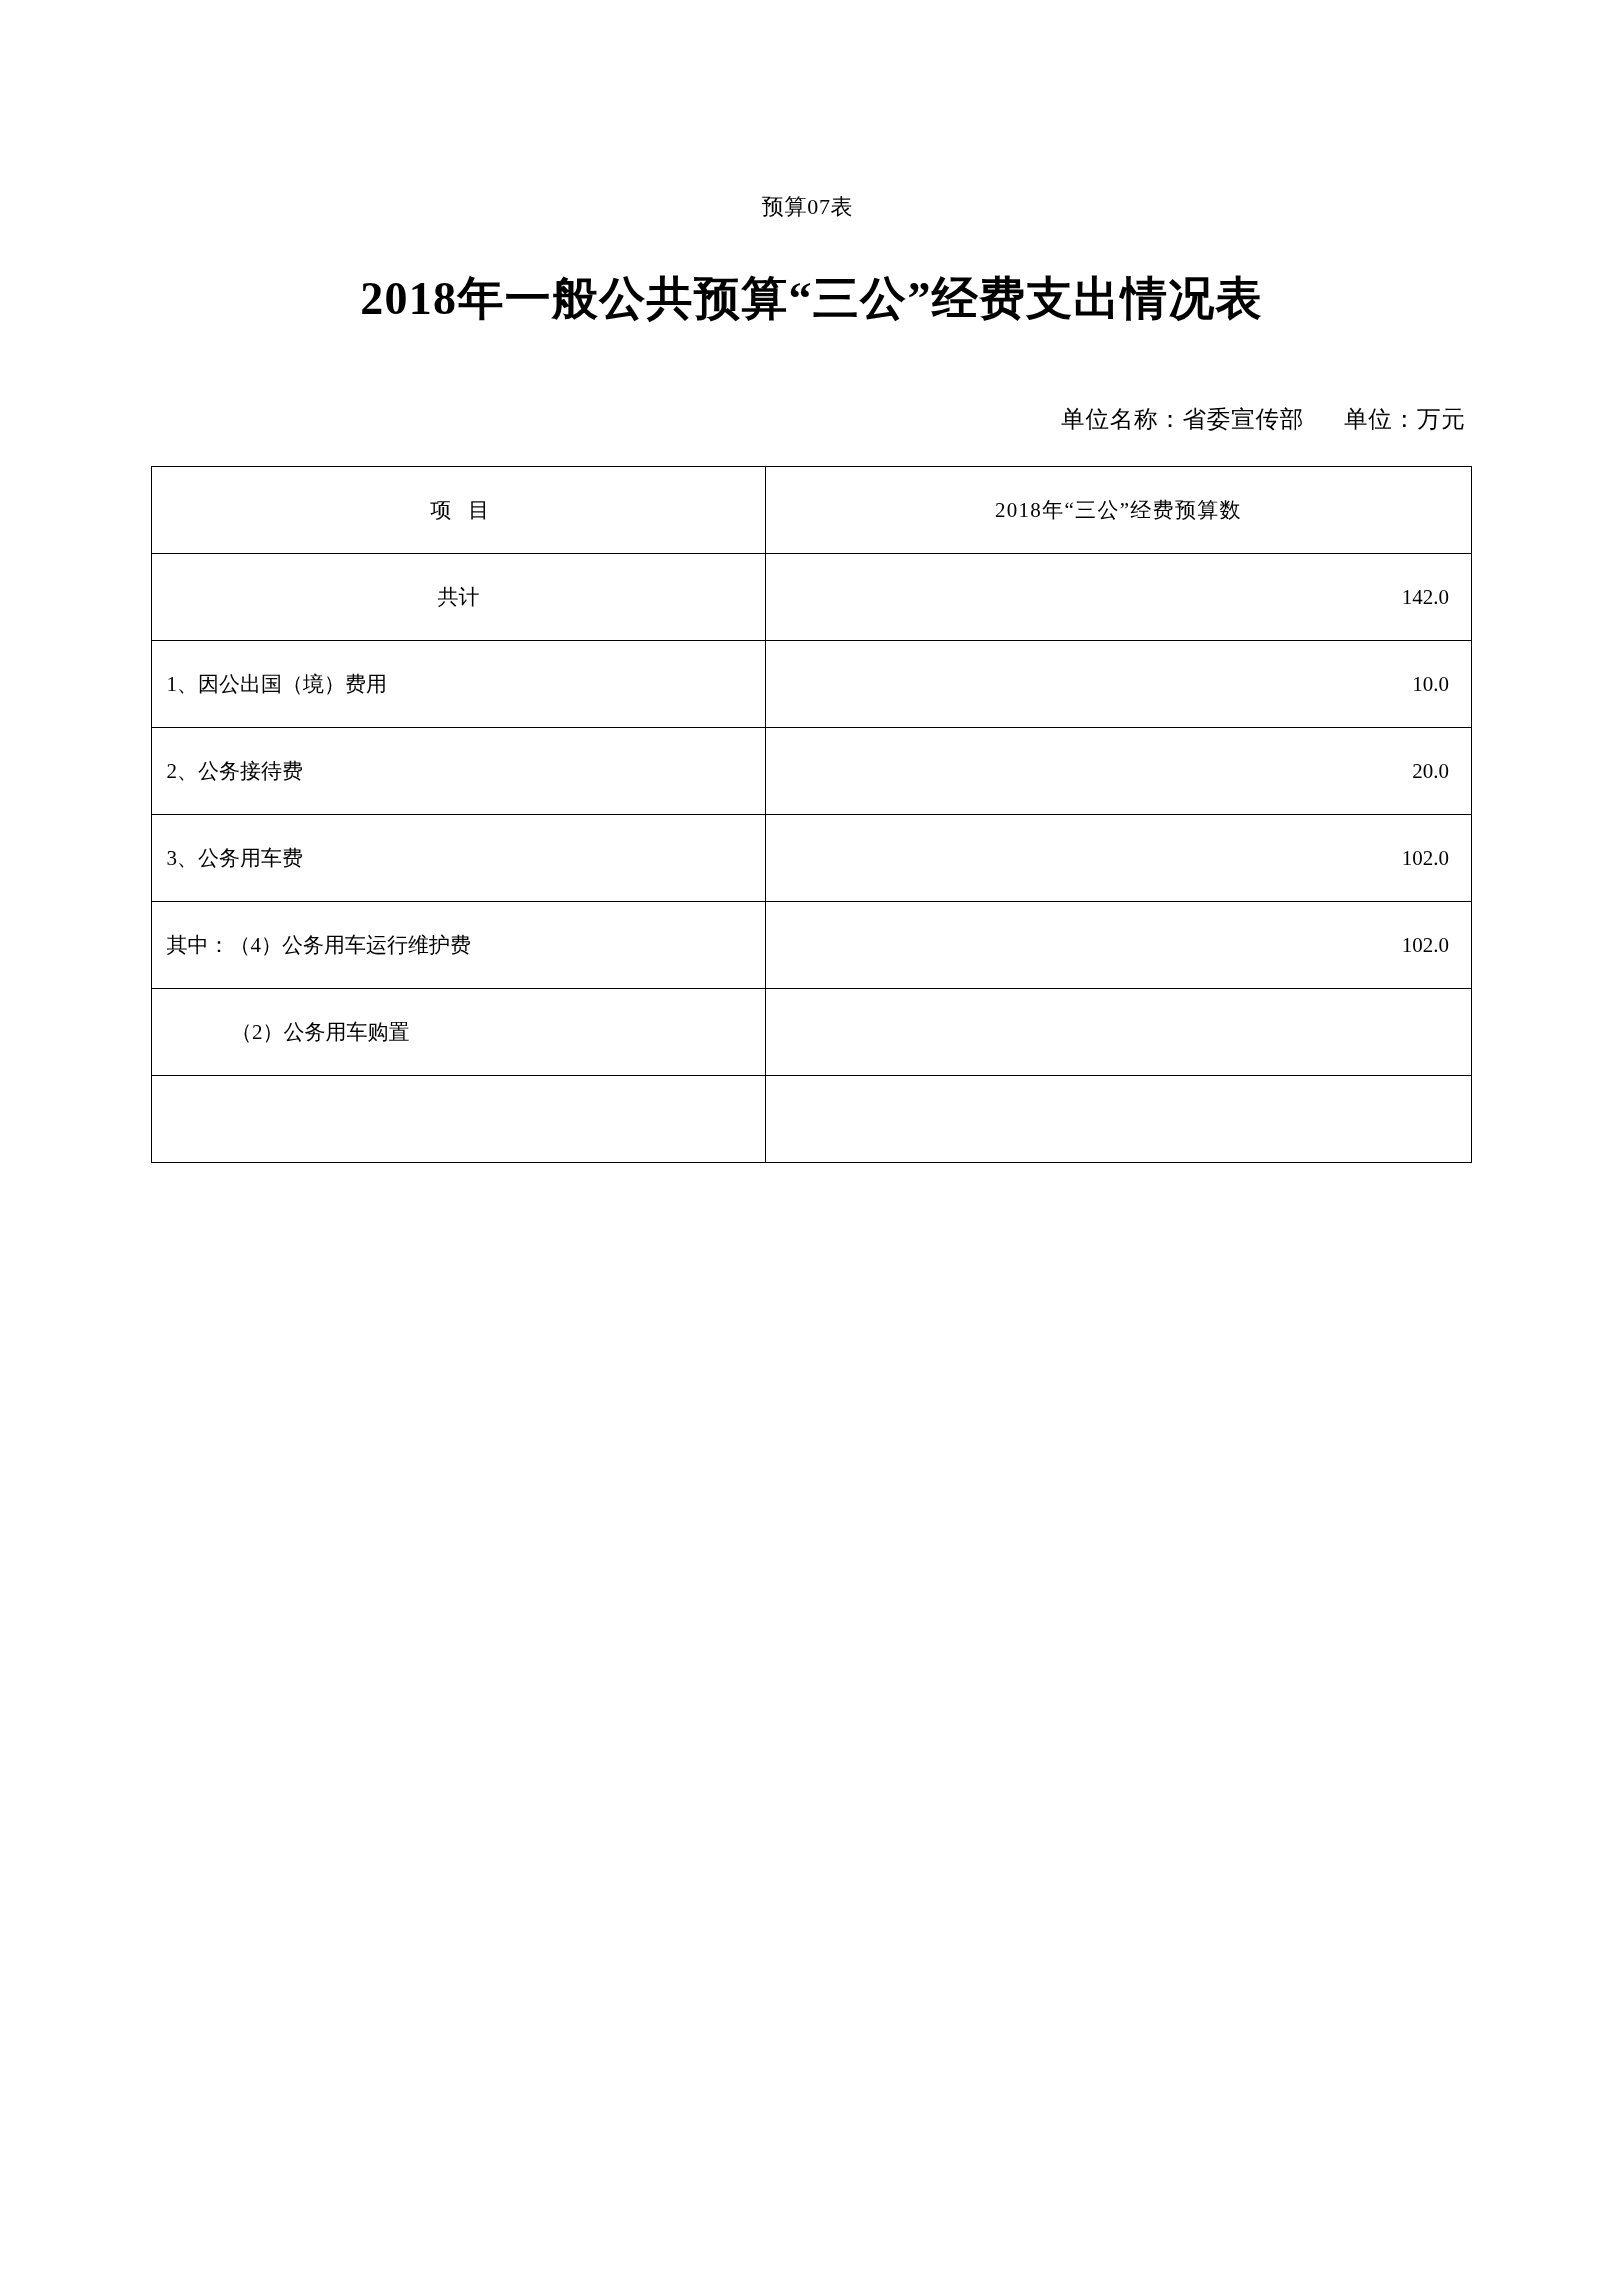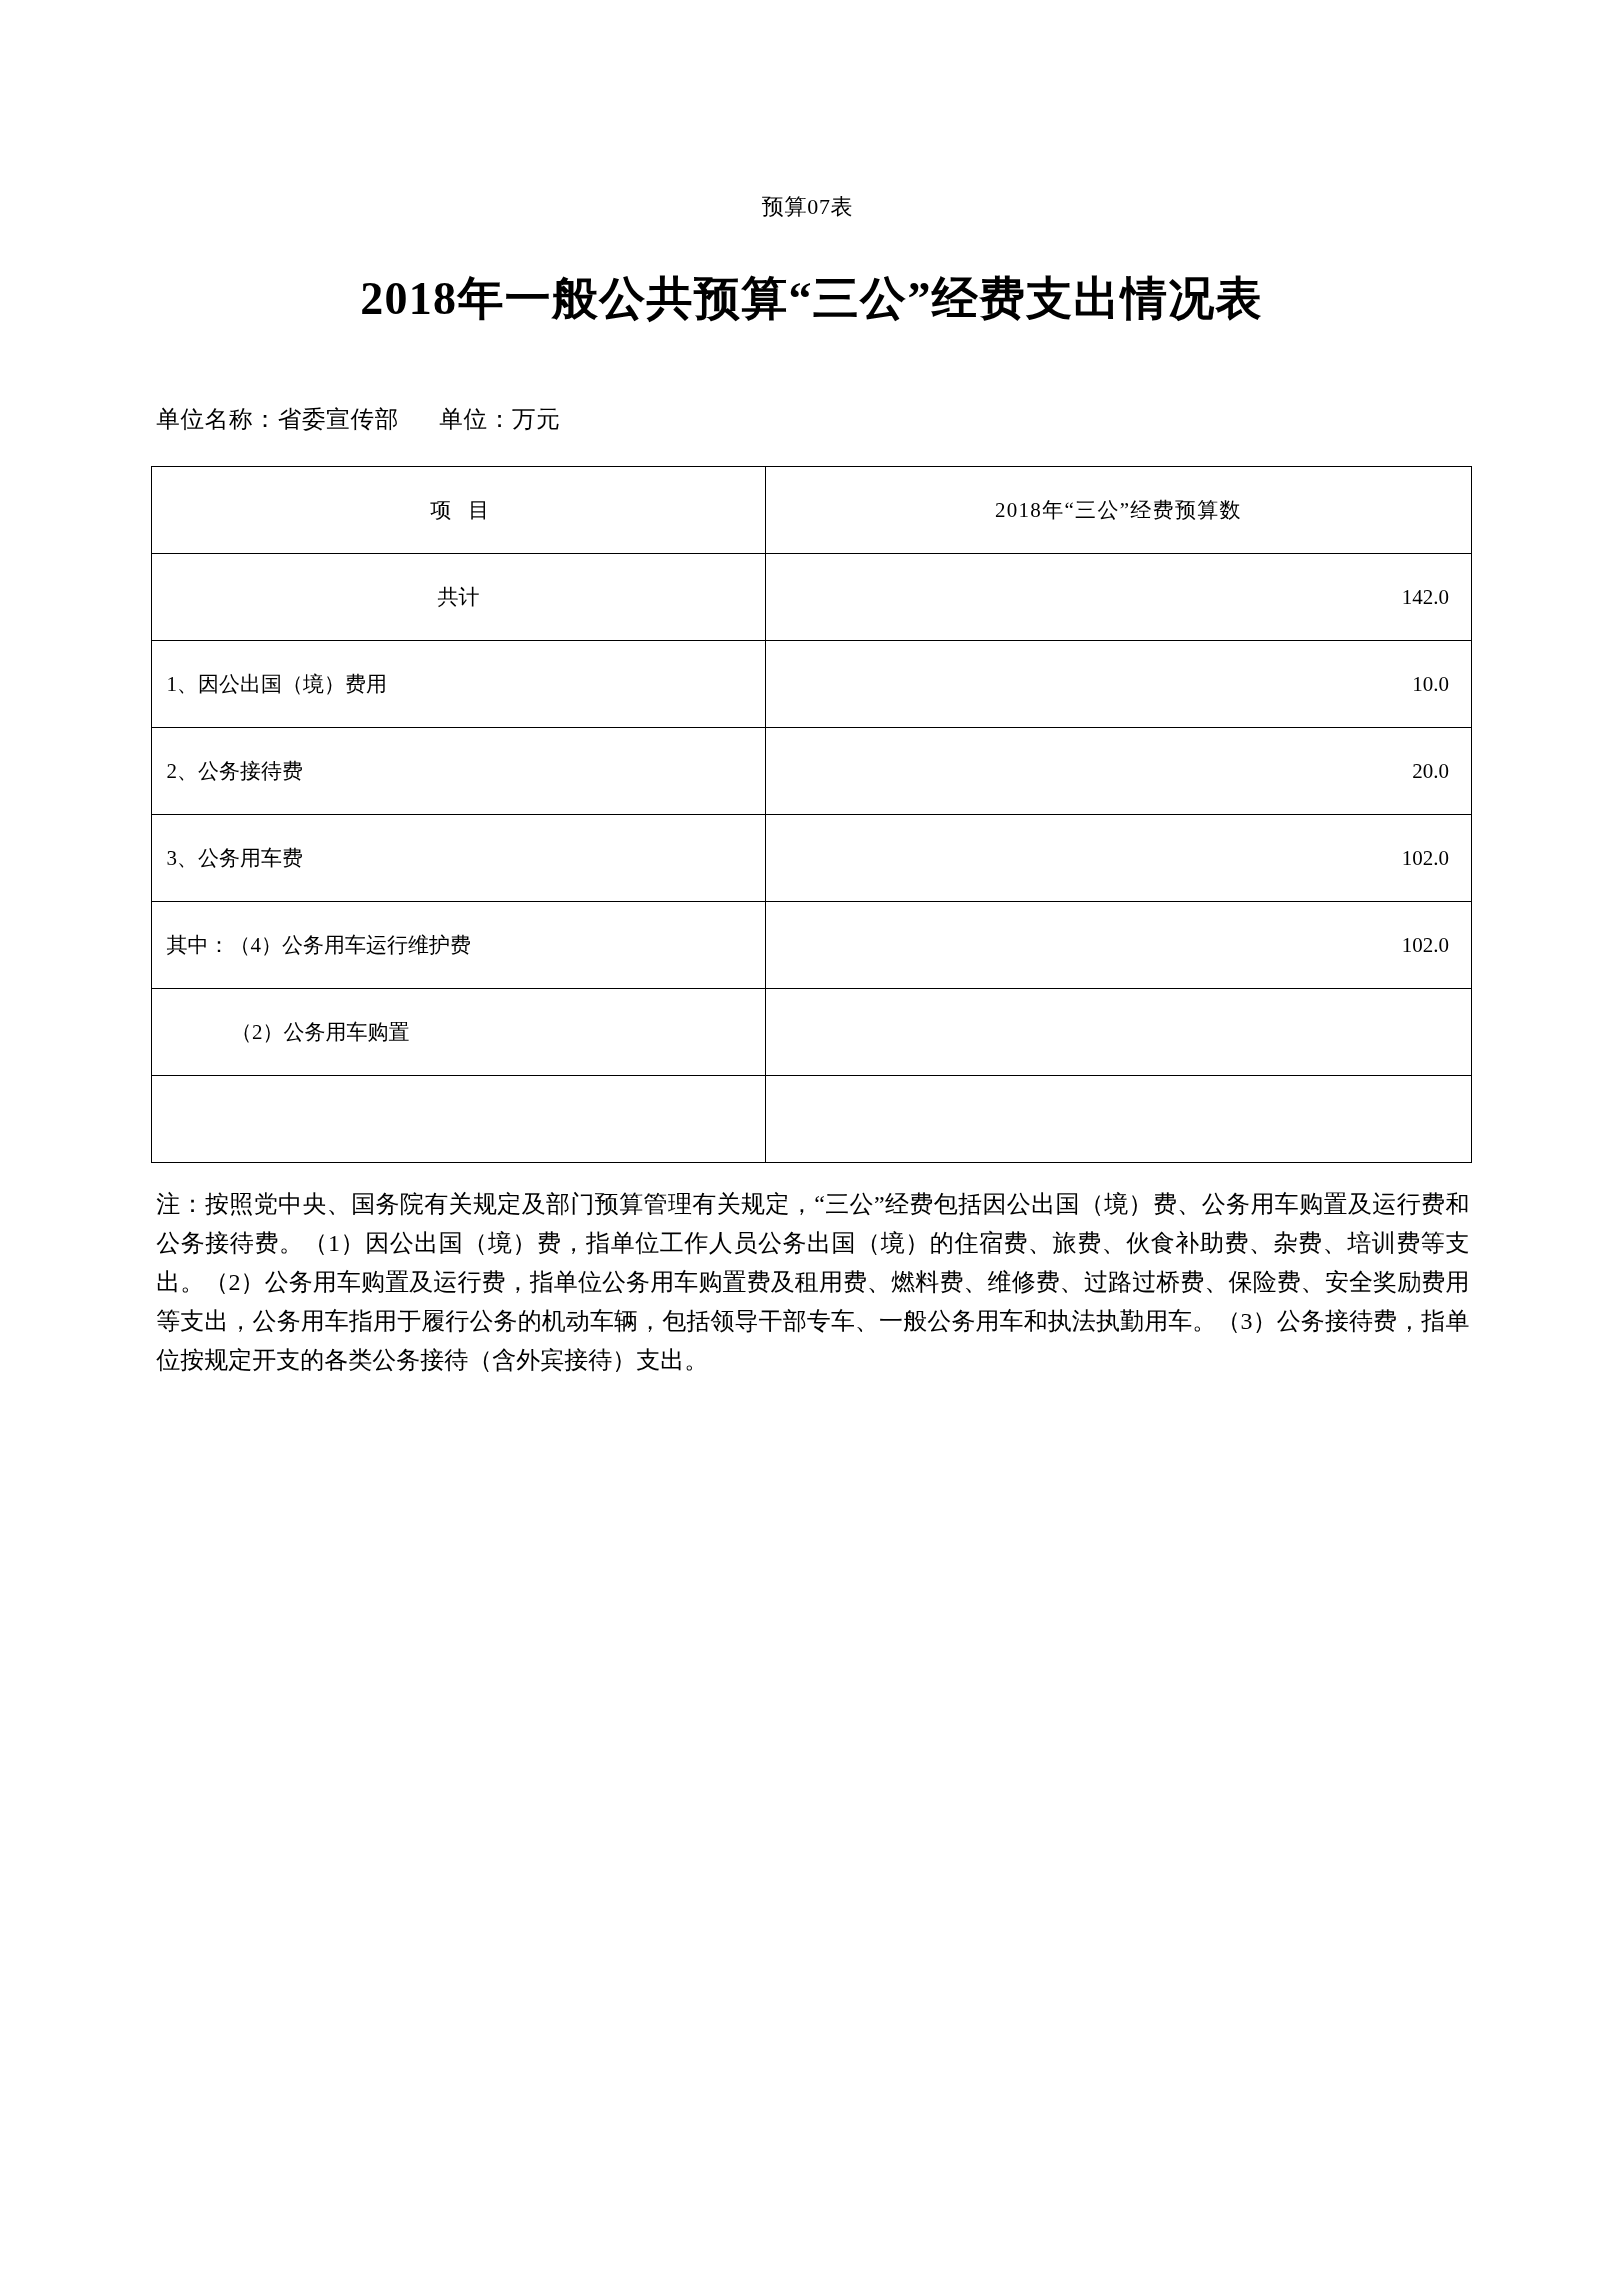--- a/index.html
+++ b/index.html
@@ -32,21 +32,21 @@
   .doc-title {
     text-align: center;
     font-size: 46px;
     font-weight: bold;
     letter-spacing: 1.3px;
     margin-top: 53px;
     line-height: 1.2;
   }
   .meta-row {
     display: flex;
-    justify-content: flex-start;
+    justify-content: flex-end;
     align-items: baseline;
     margin-top: 77px;
     font-size: 23.6px;
     letter-spacing: 0.7px;
   }
   .meta-row .unit-name {
     padding-left: 5.2px;
   }
   .meta-row .unit-measure {
     padding-right: 6.5px;
@@ -151,16 +151,15 @@
         <td class="cell-left-indent">（2）公务用车购置</td>
         <td class="cell-right"></td>
       </tr>
       <tr>
         <td class="cell-left"></td>
         <td class="cell-right"></td>
       </tr>
     </tbody>
   </table>
 
-  <div class="notes">注：按照党中央、国务院有关规定及部门预算管理有关规定，“三公”经费包括因公出国（境）费、公务用车购置及运行费和公务接待费。（1）因公出国（境）费，指单位工作人员公务出国（境）的住宿费、旅费、伙食补助费、杂费、培训费等支出。（2）公务用车购置及运行费，指单位公务用车购置费及租用费、燃料费、维修费、过路过桥费、保险费、安全奖励费用等支出，公务用车指用于履行公务的机动车辆，包括领导干部专车、一般公务用车和执法执勤用车。（3）公务接待费，指单位按规定开支的各类公务接待（含外宾接待）支出。</div>
 
 </div>
 
 
 </body></html>

